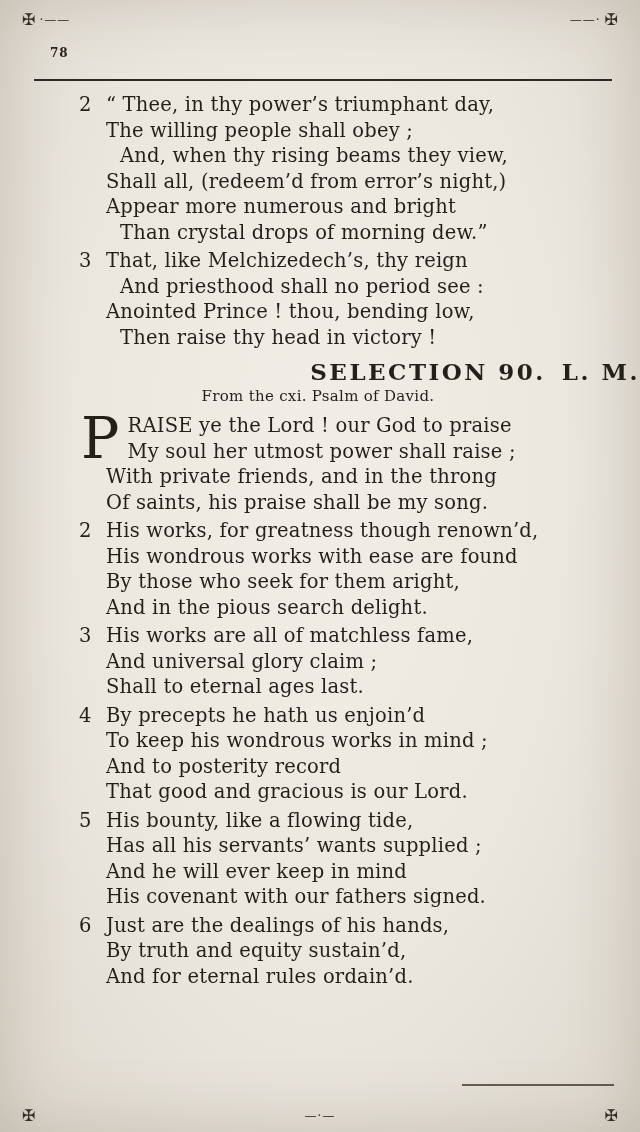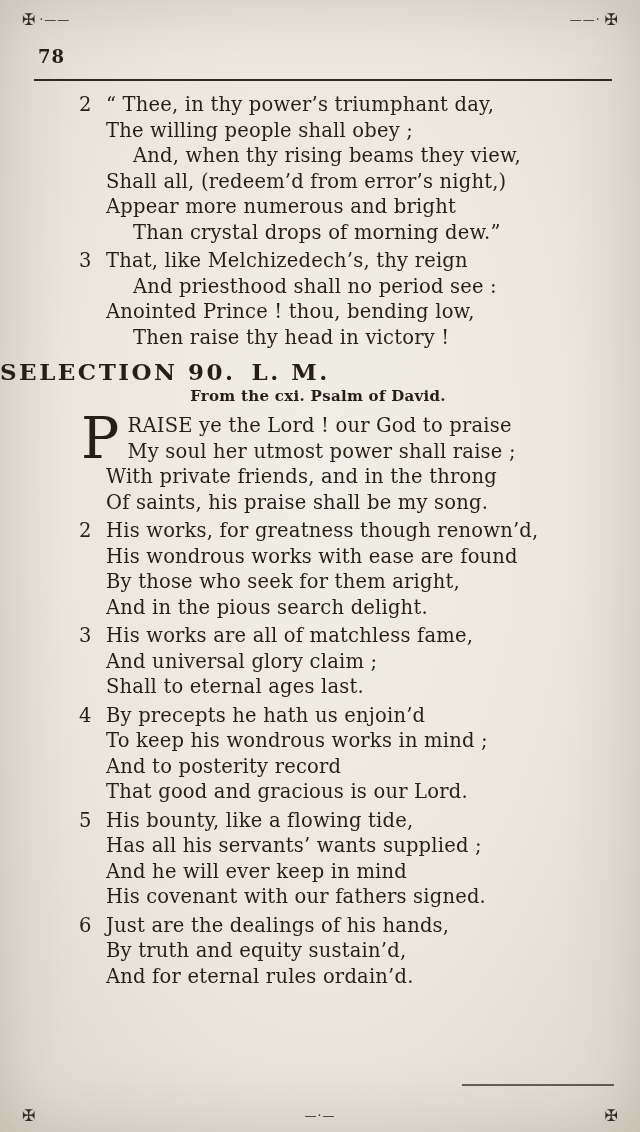--- a/index.html
+++ b/index.html
@@ -33,22 +33,22 @@
   .dashbit { font-size: 12px; letter-spacing: 1px; padding: 0 4px; color: #3a342b; }
   .spacer { flex: 1; }
   
   .header {
     position: absolute;
     top: 44px; left: 36px; right: 36px;
     text-align: center;
   }
   .pagenum {
     position: absolute;
-    left: 2px; top: 2px;
-    font-size: 18px;
+    left: 14px; top: 2px;
+    font-size: 12px;
     font-weight: 700;
     letter-spacing: 1px;
   }
   .htitle {
     font-size: 20px;
     font-weight: 700;
     letter-spacing: 3px;
   }
   .hrule {
     position: absolute;
@@ -67,33 +67,33 @@
     left: -27px; top: 0;
     font-size: 19.5px;
     line-height: 25.5px;
   }
   .line {
     font-size: 19.5px;
     line-height: 25.5px;
     letter-spacing: 0.2px;
     white-space: nowrap;
   }
-  .ind1 { margin-left: 27px; }
+  .ind1 { margin-left: 14px; }
   .sel-heading {
-    text-align: left;
+    text-align: right;
     font-size: 23px;
     font-weight: 700;
     letter-spacing: 2.5px;
     margin: 8px 0 2px 0;
   }
   .meter { margin-left: 16px; }
   .sel-sub {
     text-align: center;
     font-size: 15px;
-    font-weight: 700;
+    font-weight: 400;
     letter-spacing: 0.3px;
     margin: 0 4px 8px 0;
   }
   .dropcap {
     float: left;
     font-size: 57px;
     line-height: 44px;
     height: 48px;
     margin: 3px 8px 0 -25px;
   }

